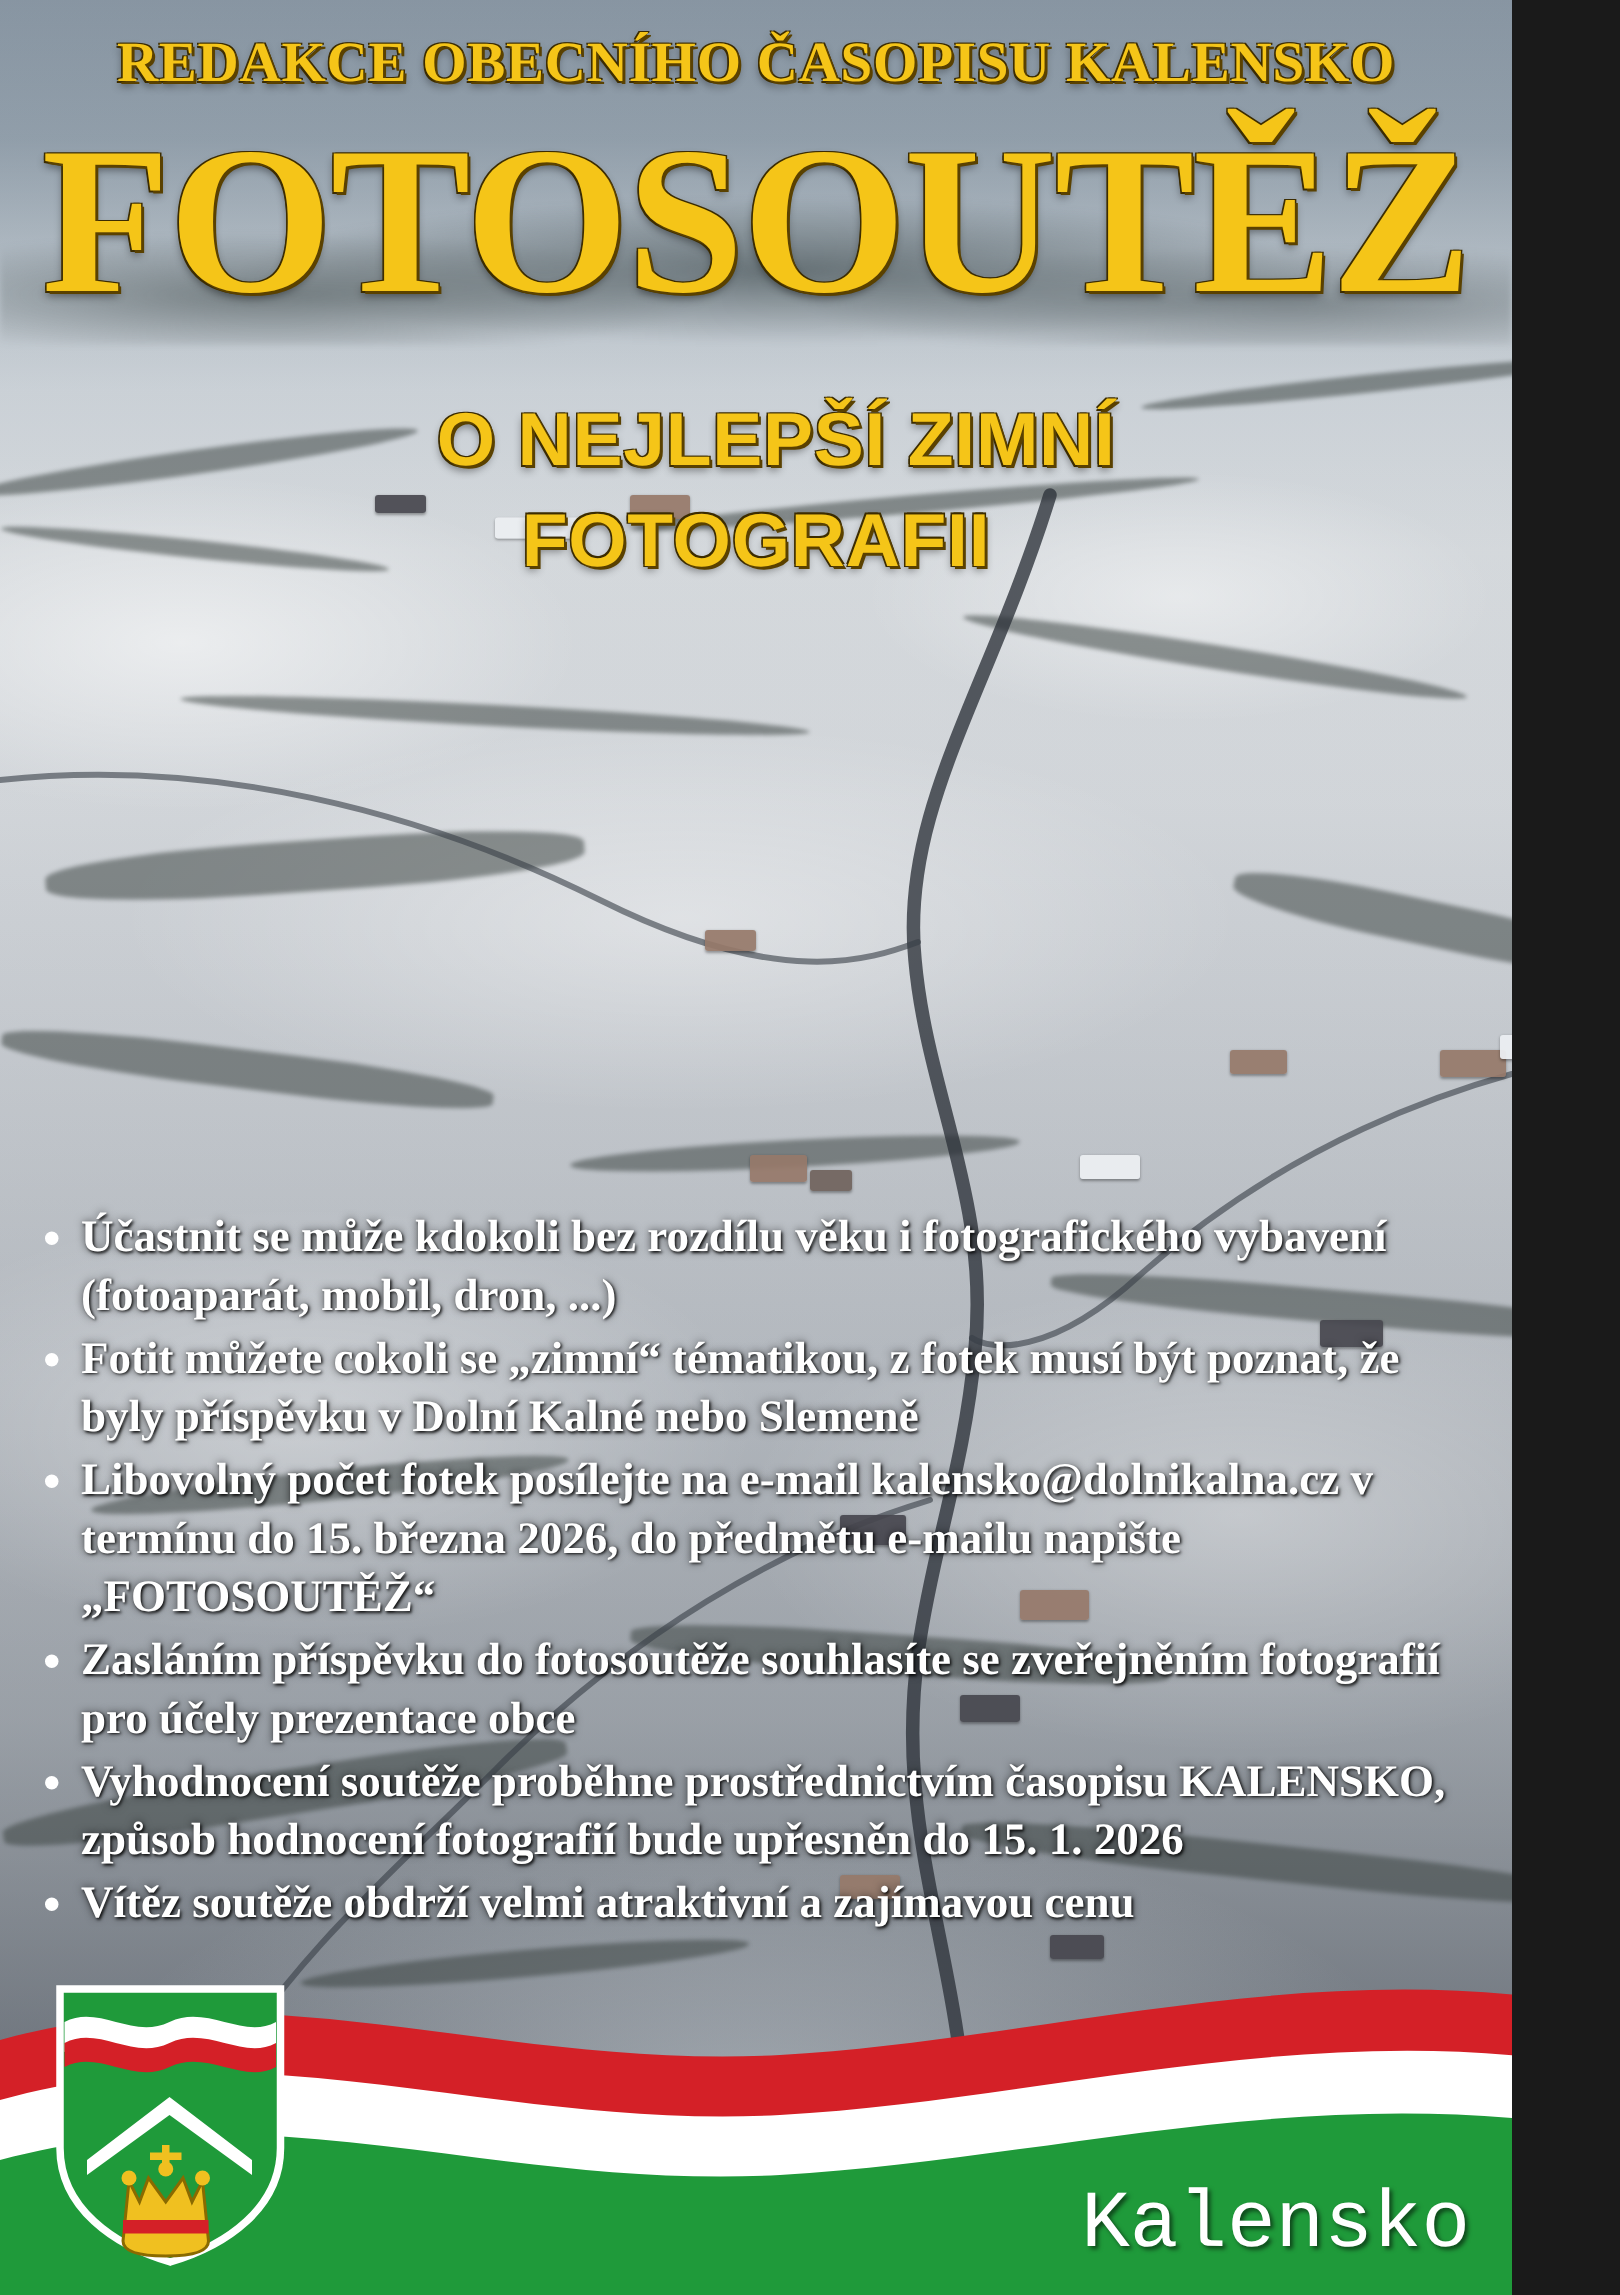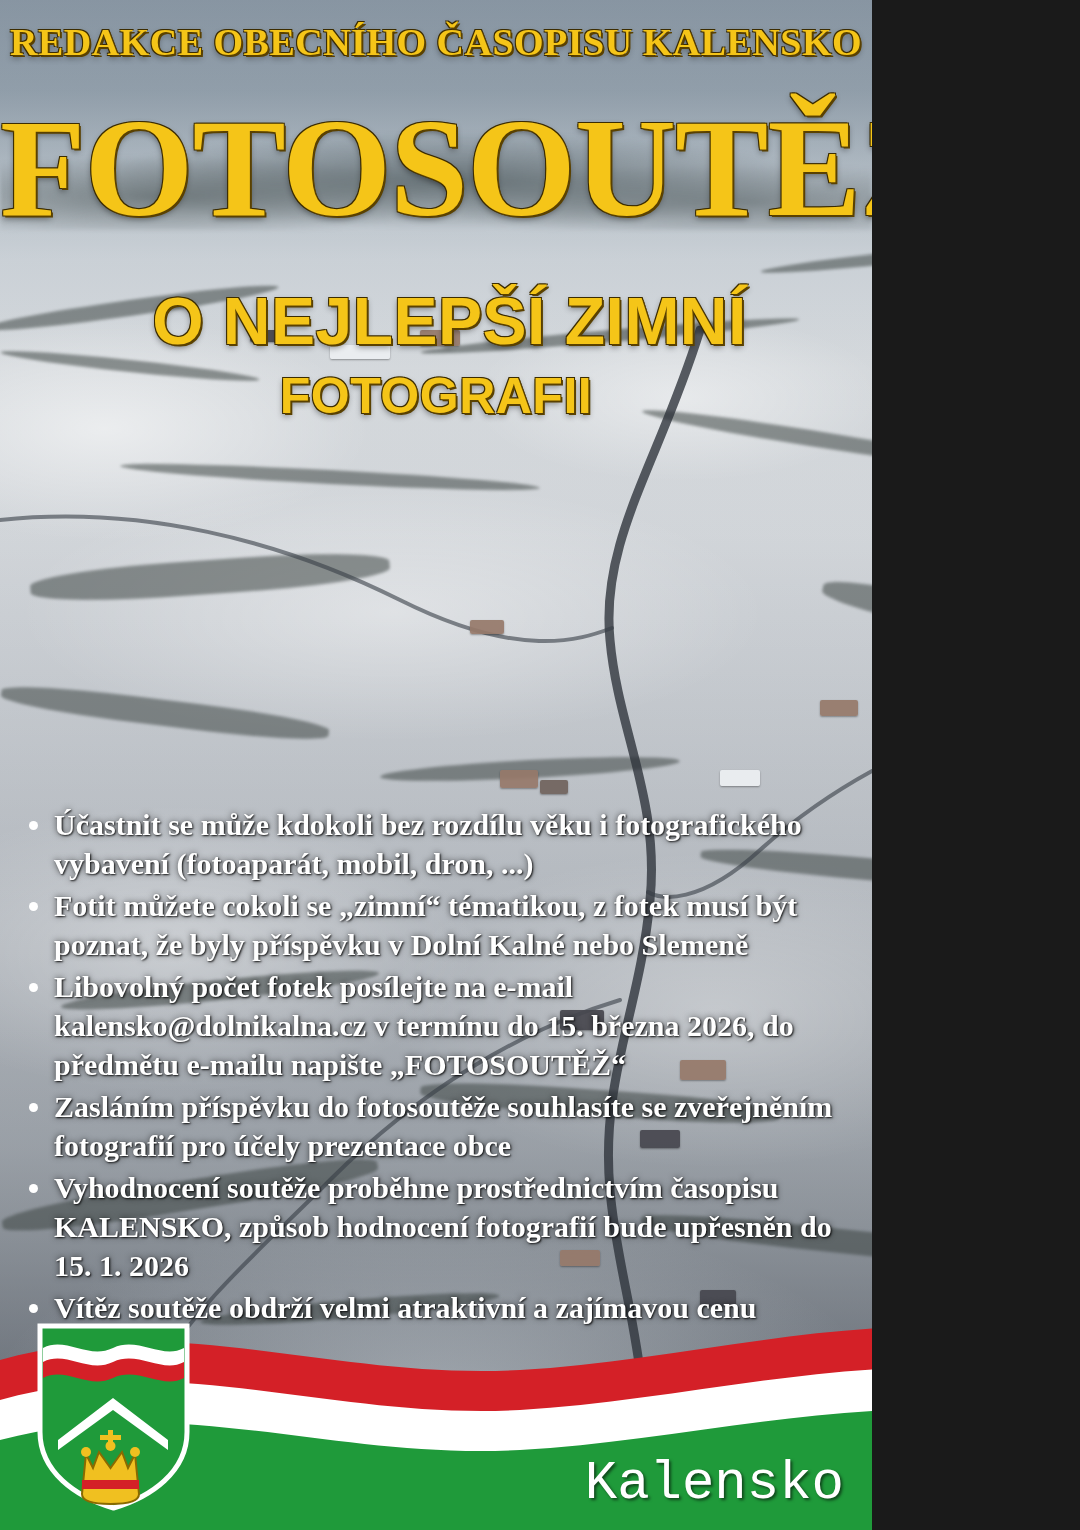--- a/index.html
+++ b/index.html
@@ -2,21 +2,21 @@
 <html lang="cs"><head>
 <meta charset="utf-8">
 <style>
   html, body {
     margin: 0;
     padding: 0;
     background: #1a1a1a;
   }
   .poster {
     position: relative;
-    width: 872px;
+    width: 1008px;
     height: 1530px;
     overflow: hidden;
     font-family: "Liberation Serif", serif;
     background: #15803d;
   }
 
   
   .bg {
     position: absolute;
     inset: 0;
@@ -109,25 +109,25 @@
     letter-spacing: 0.5px;
   }
   .eyebrow {
     font-size: 38px;
     padding-top: 20px;
     line-height: 1.18;
   }
   .title-main {
     font-size: 140px;
     letter-spacing: -1px;
-    margin-top: 32px;
+    margin-top: 12px;
     font-family: "Liberation Serif", serif;
   }
   .sub1 {
-    font-size: 66px;
+    font-size: 50px;
     margin-top: 48px;
     font-family: "Liberation Sans", sans-serif;
     margin-left: 27px;
   }
   .sub2 {
     font-size: 50px;
     margin-top: 16px;
     font-family: "Liberation Sans", sans-serif;
   }
   .sub3 {

